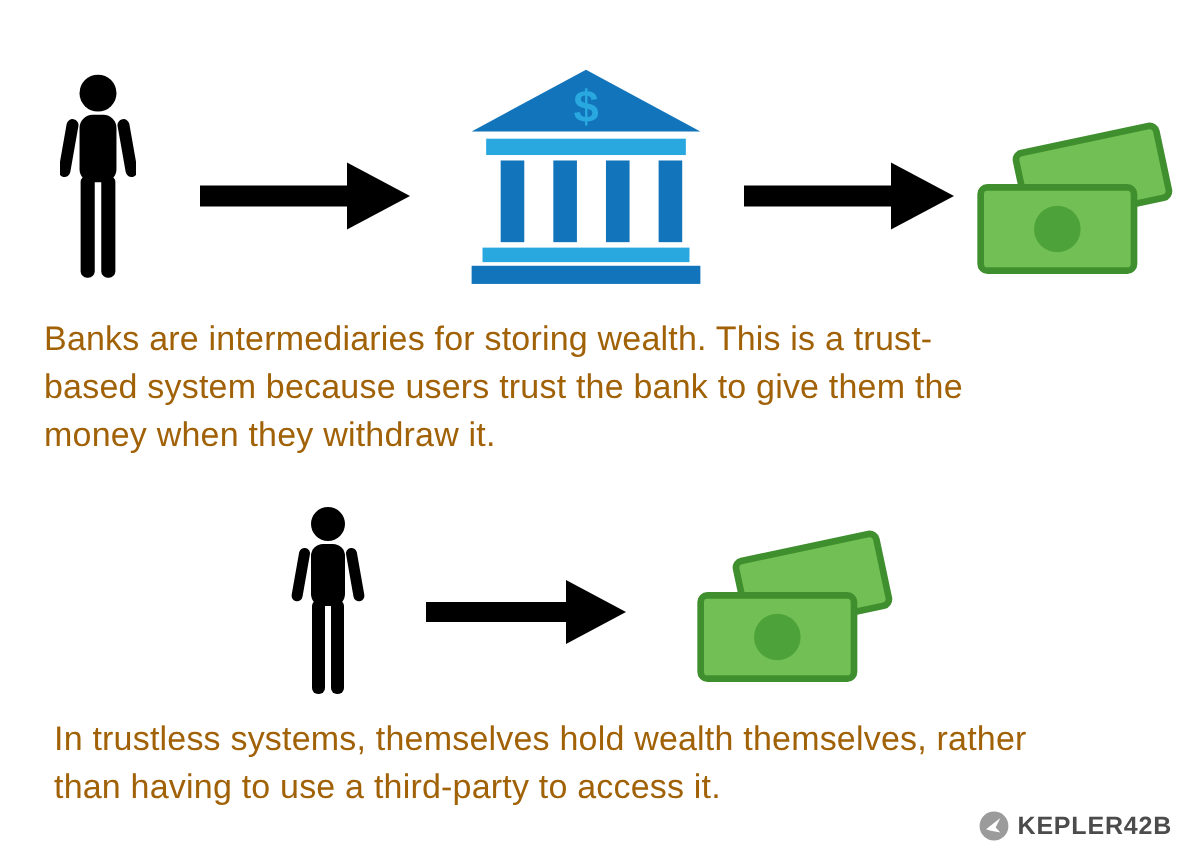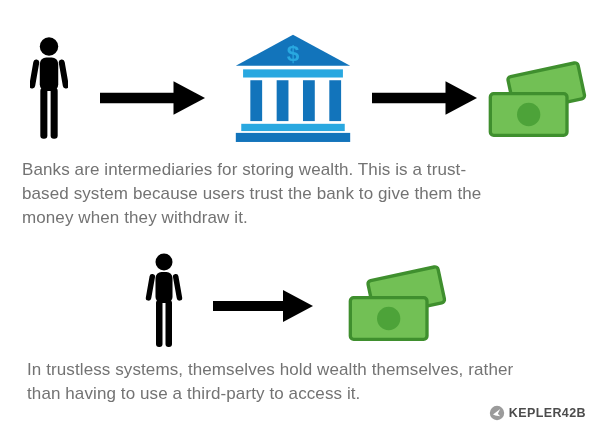--- a/index.html
+++ b/index.html
@@ -7,21 +7,21 @@
   body { font-family: "Liberation Sans", sans-serif; background: #ffffff; }
   .canvas {
     position: relative;
     width: 600px;
     height: 428px;
     background: #ffffff;
     overflow: hidden;
   }
   .abs { position: absolute; }
   .caption {
-    color: #737373;
+    color: #a16207;
     font-size: 17px;
     line-height: 1.42;
     white-space: pre-line;
     letter-spacing: 0.1px;
   }
   .brand {
     display: flex;
     align-items: center;
     gap: 4px;
     color: #4c4c4c;

